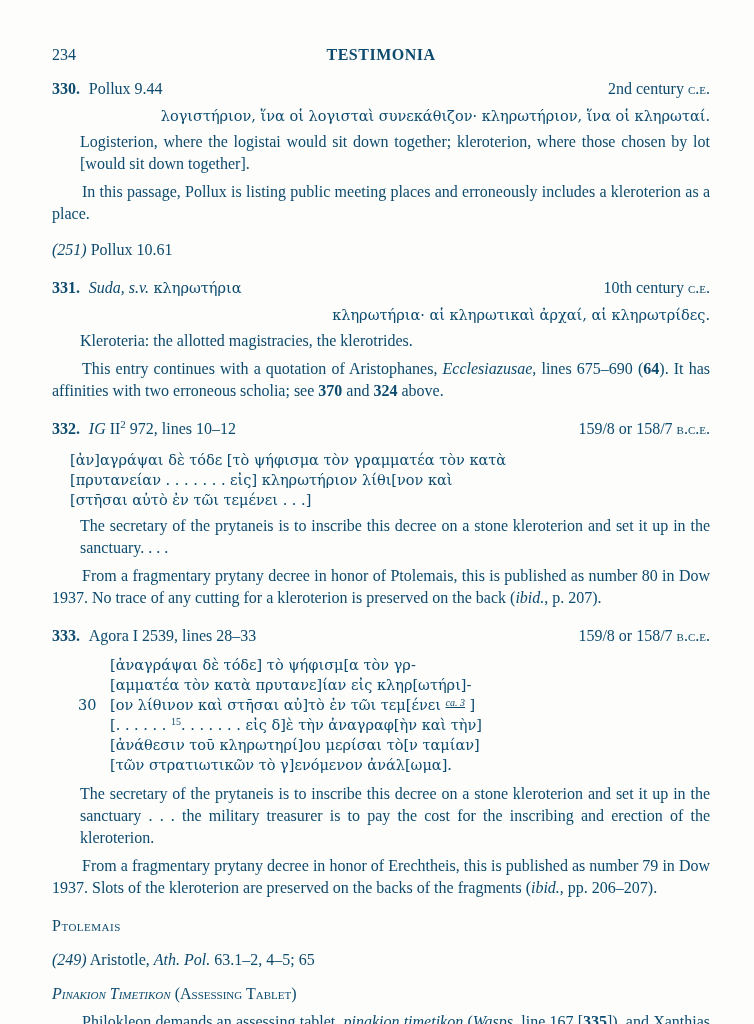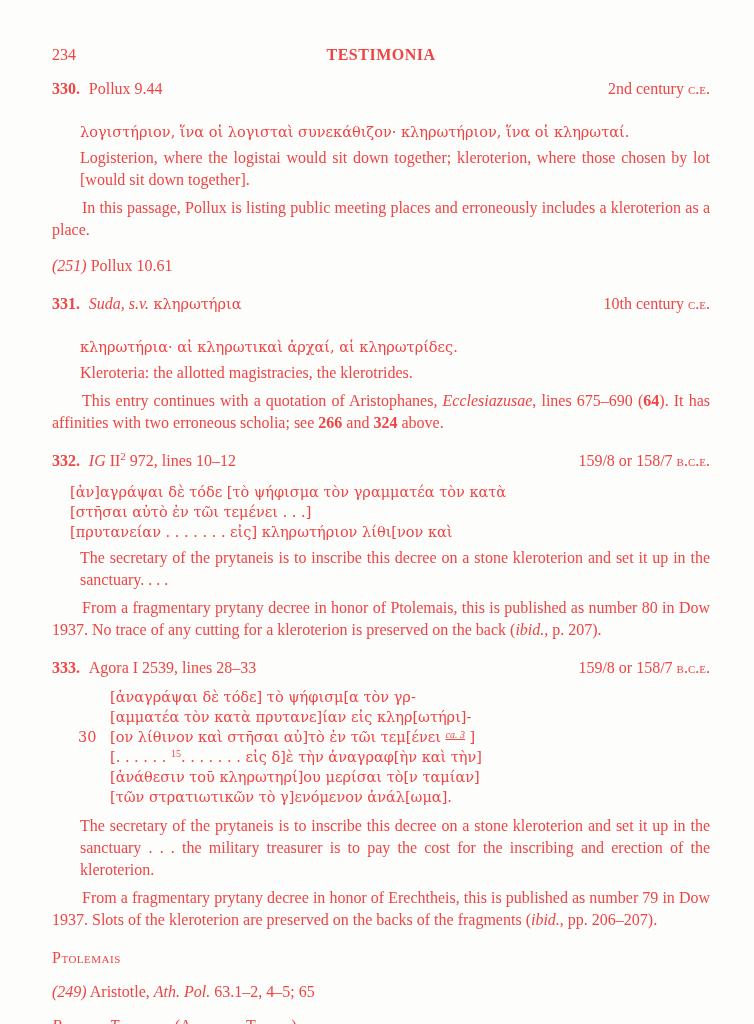--- a/index.html
+++ b/index.html
@@ -1,37 +1,37 @@
 <!DOCTYPE html>
 <html><head>
 <meta charset="utf-8">
 <style>
   html,body{margin:0;padding:0;background:#e8e8e6;}
   .page{
     position:relative;
     width:754px;height:1024px;
     background:#fdfdfb;
-    color:#ef4444;
+    color:#0c4a6e;
     font-family:"Liberation Serif","DejaVu Serif",serif;
     font-size:16px;line-height:22px;
     overflow:hidden;
     box-sizing:border-box;
     padding:44px 44px 0 52px;
   }
   .hdr{position:relative;height:18px;margin-bottom:0;}
   .pagenum{position:absolute;left:0;top:0;}
   .runhead{position:absolute;left:0;right:0;top:0;text-align:center;font-weight:600;letter-spacing:0.5px;}
   .entry-head{display:flex;justify-content:space-between;align-items:baseline;margin-top:16px;}
   .num{font-weight:bold;margin-right:0.55em;}
   .date{white-space:nowrap;}
   .sc{font-variant:small-caps;}
   .it{font-style:italic;}
   .bd{font-weight:bold;}
   .greek{font-family:"DejaVu Serif","Liberation Serif",serif;font-size:14.5px;line-height:20px;}
-  .quote{margin:22px 0 0 28px;}
+  .quote{margin:6px 0 0 28px;text-align:right;}
   .quote332{margin:10px 0 0 18px;}
   .quote333{margin:8px 0 0 58px;position:relative;}
   .transl{margin:5px 0 0 28px;text-align:justify;}
   .comment{margin-top:6px;text-indent:30px;text-align:justify;}
   .crossref{margin-top:14px;}
   .lineno{position:absolute;left:-32px;}
   .gl{position:relative;}
   sup.ref2{font-size:11px;vertical-align:6px;line-height:0;}
   sup.g15{font-size:10px;vertical-align:5px;line-height:0;font-family:"Liberation Serif",serif;}
   sup.lac{font-size:10px;vertical-align:4px;line-height:0;text-decoration:underline;font-style:italic;font-family:"Liberation Serif",serif;}
@@ -61,32 +61,32 @@
     <div class="crossref"><span class="it">(251)</span><span> Pollux 10.61</span></div>
   </div>
 
   <div class="entry">
     <div class="entry-head">
       <span><span class="num">331.</span><span class="it">Suda, s.v.</span><span class="greek"> κληρωτήρια</span></span>
       <span class="date"><span>10th century </span><span class="sc">c.e.</span></span>
     </div>
     <div class="quote greek">κληρωτήρια· αἱ κληρωτικαὶ ἀρχαί, αἱ κληρωτρίδες.</div>
     <div class="transl">Kleroteria:  the allotted magistracies, the klerotrides.</div>
-    <p class="comment" style="margin-bottom:0;"><span>This entry continues with a quotation of Aristophanes, </span><span class="it">Ecclesiazusae</span><span>, lines 675–690 (</span><span class="bd">64</span><span>).  It has affinities with two erroneous scholia; see </span><span class="bd">266</span><span> and </span><span class="bd">324</span><span> above.</span></p>
+    <p class="comment" style="margin-bottom:0;"><span>This entry continues with a quotation of Aristophanes, </span><span class="it">Ecclesiazusae</span><span>, lines 675–690 (</span><span class="bd">64</span><span>).  It has affinities with two erroneous scholia; see </span><span class="bd">370</span><span> and </span><span class="bd">324</span><span> above.</span></p>
   </div>
 
   <div class="entry">
     <div class="entry-head">
       <span><span class="num">332.</span><span class="it">IG</span><span> II</span><sup class="ref2">2</sup><span> 972, lines 10–12</span></span>
       <span class="date"><span>159/8 or 158/7 </span><span class="sc">b.c.e.</span></span>
     </div>
     <div class="quote332 greek">
       <div class="gl">[ἀν]αγράψαι δὲ τόδε [τὸ ψήφισμα τὸν γραμματέα τὸν κατὰ</div>
+      <div class="gl">[πρυτανείαν . . . . . . . εἰς] κληρωτήριον λίθι[νον καὶ</div>
       <div class="gl">[στῆσαι αὐτὸ ἐν τῶι τεμένει . . .]</div>
-      <div class="gl">[πρυτανείαν . . . . . . . εἰς] κληρωτήριον λίθι[νον καὶ</div>
     </div>
     <div class="transl">The secretary of the prytaneis is to inscribe this decree on a stone kleroterion and set it up in the sanctuary. . . .</div>
     <p class="comment" style="margin-bottom:0;"><span>From a fragmentary prytany decree in honor of Ptolemais, this is published as number 80 in Dow 1937.  No trace of any cutting for a kleroterion is preserved on the back (</span><span class="it">ibid.</span><span>, p. 207).</span></p>
   </div>
 
   <div class="entry">
     <div class="entry-head">
       <span><span class="num">333.</span><span>Agora I 2539, lines 28–33</span></span>
       <span class="date"><span>159/8 or 158/7 </span><span class="sc">b.c.e.</span></span>
     </div>

